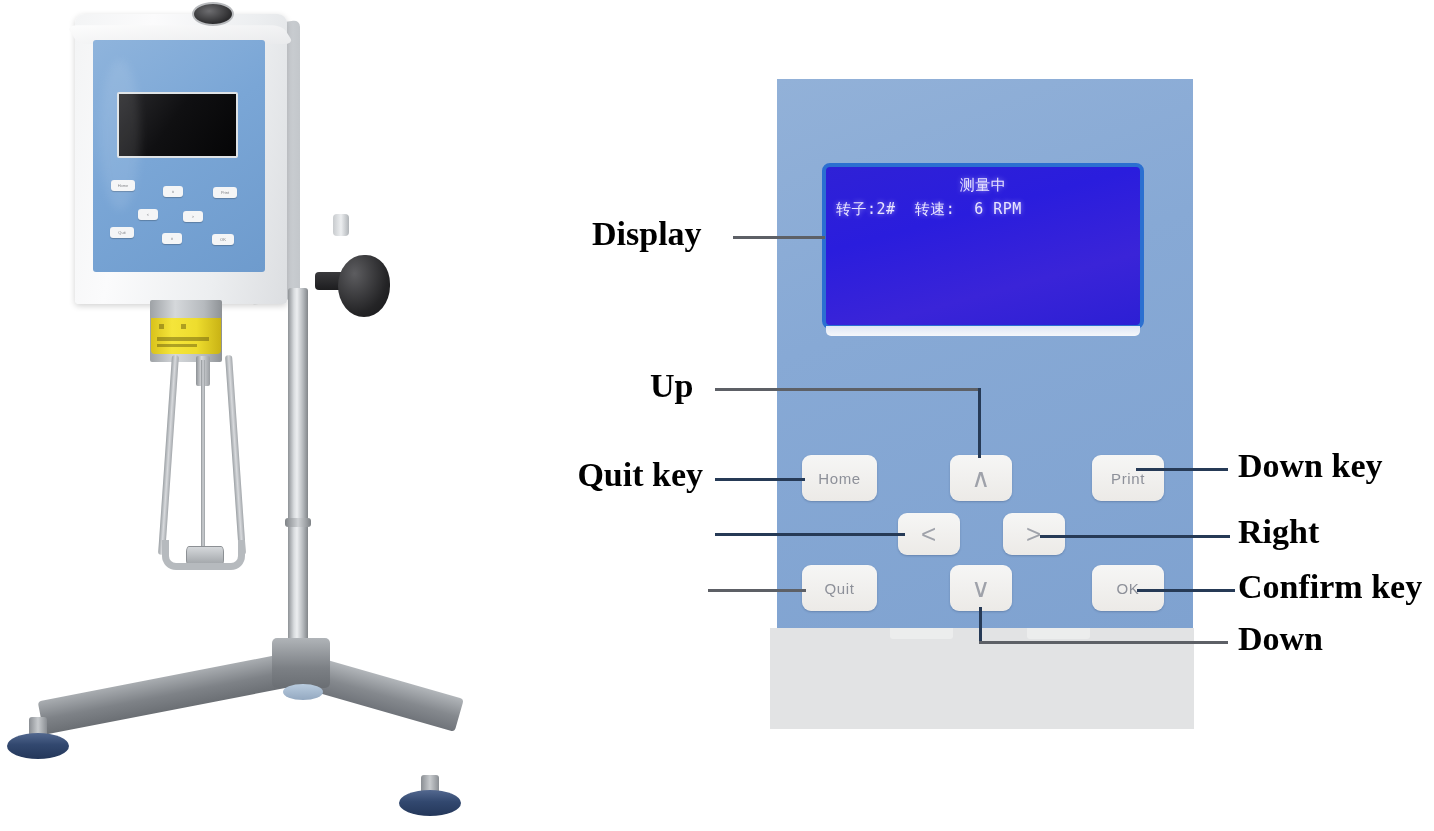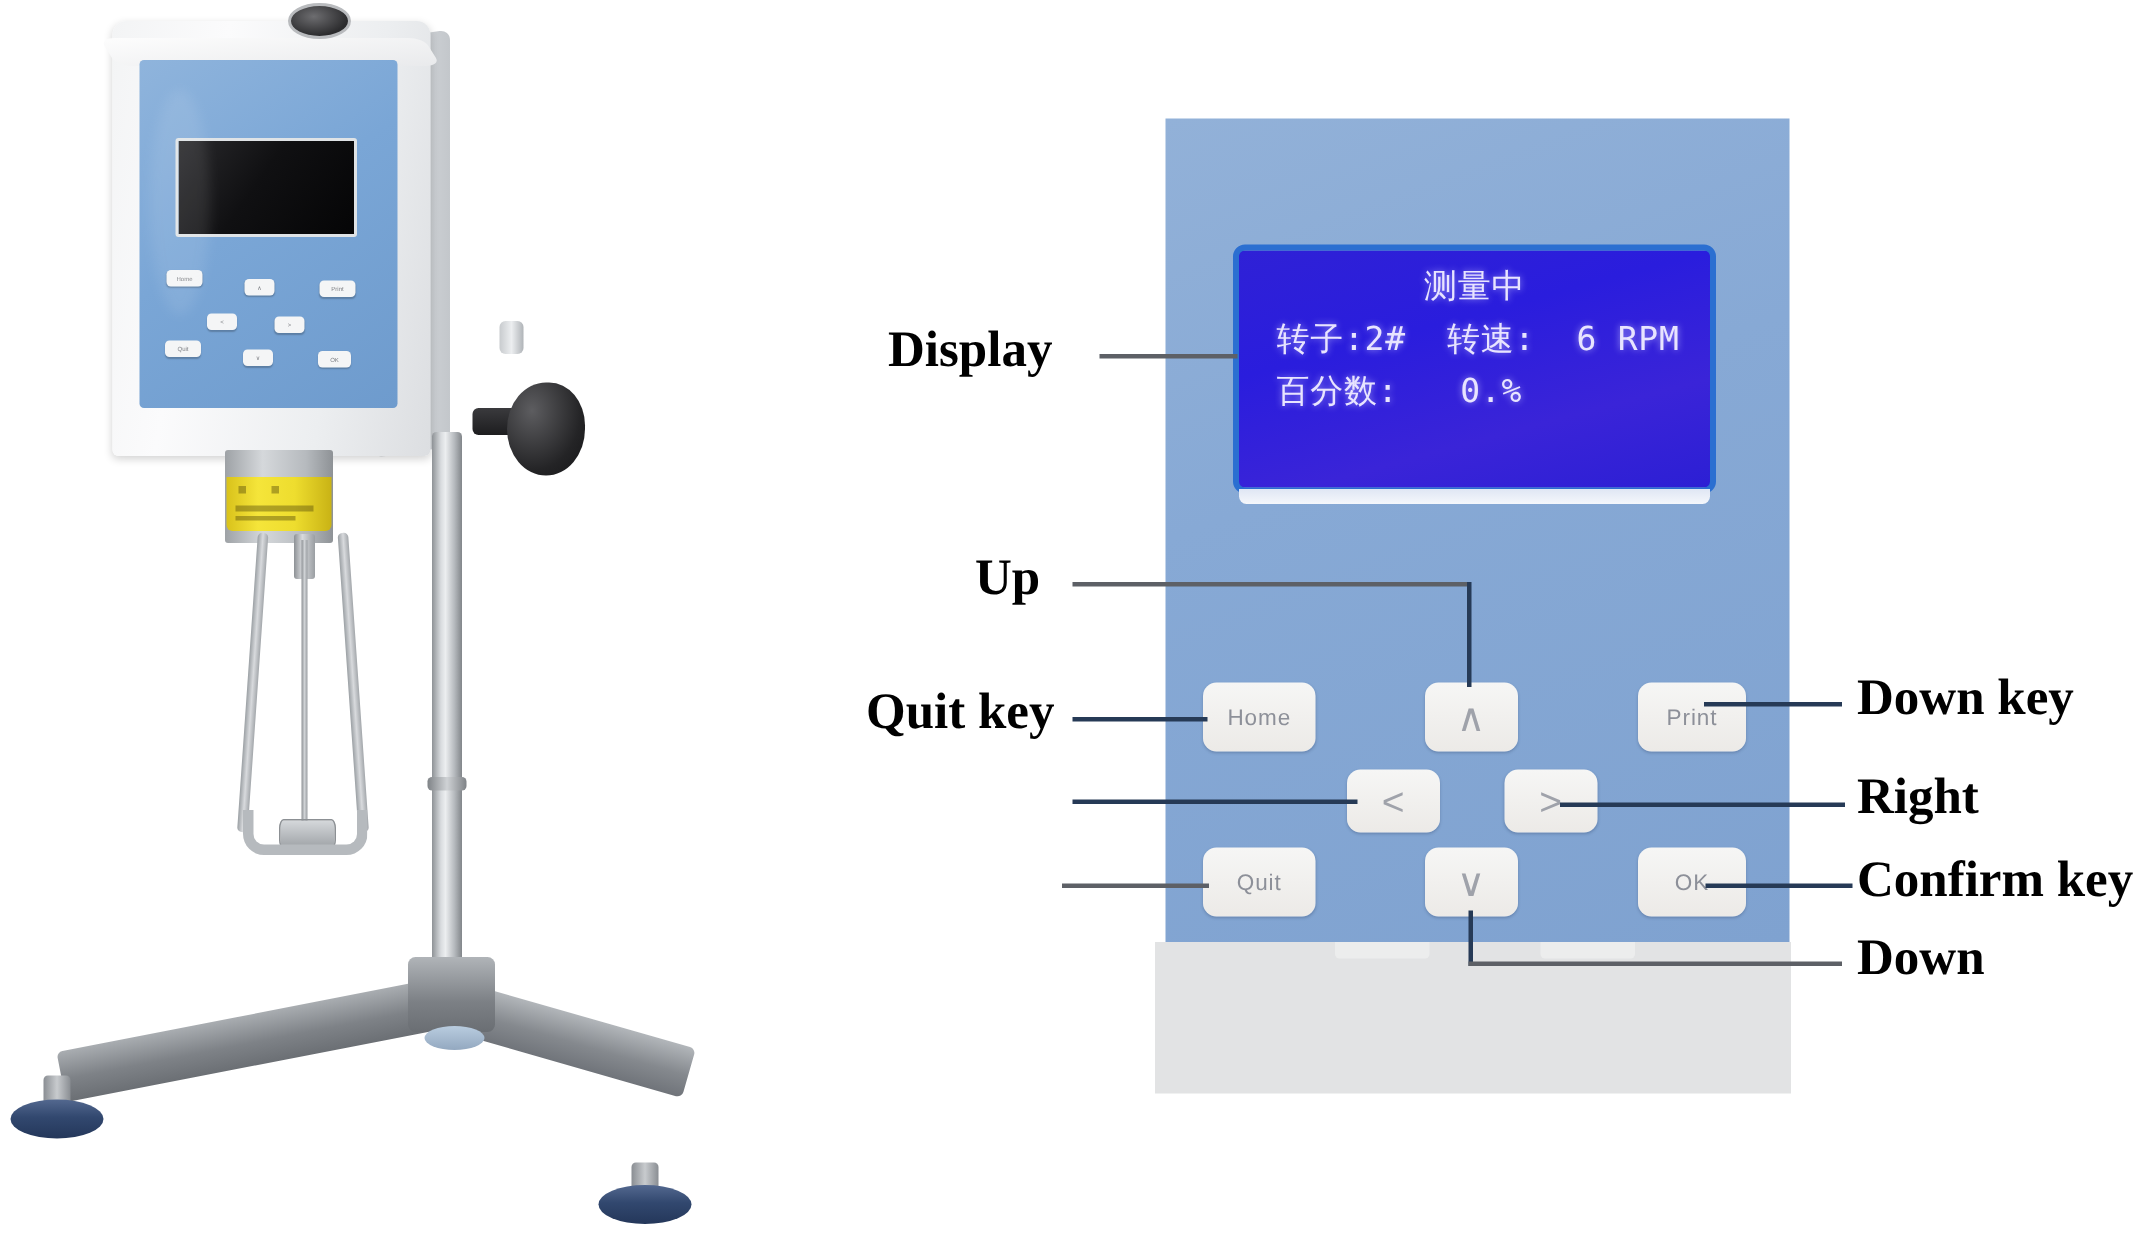--- a/index.html
+++ b/index.html
@@ -192,27 +192,27 @@
     overflow:hidden;
   }
   .lcd-shine{
     position:absolute;left:826px;top:326px;width:314px;height:10px;
     background:linear-gradient(180deg,#dfe6f4,#f5f7fb);
     border-radius:0 0 5px 5px;
   }
   .lcd-line{
     color:#e8e4ff;
     font-family:"DejaVu Sans Mono","Liberation Mono",monospace;
-    font-size:22px;
+    font-size:15px;
     letter-spacing:.5px;
     white-space:pre;
     text-shadow:0 0 5px rgba(200,195,255,.75);
   }
   .lcd-title{text-align:center;margin-top:9px;}
-  .lcd-row{margin-top:5px;padding-left:25px;}
+  .lcd-row{margin-top:5px;padding-left:10px;}
 
   .key{
     position:absolute;
     background:linear-gradient(180deg,#f6f6f5,#eceae7);
     border-radius:9px;
     box-shadow:0 1px 2px rgba(40,60,95,.30);
     display:flex;align-items:center;justify-content:center;
     color:#8d9099;
     font-family:"Liberation Sans",sans-serif;
     font-size:15px;
@@ -300,21 +300,20 @@
   <div class="diagram">
 
     <div class="panel-gray"></div>
     <div class="tab-a"></div>
     <div class="tab-b"></div>
     <div class="panel-blue"></div>
 
     <div class="lcd">
       <div class="lcd-line lcd-title">测量中</div>
       <div class="lcd-line lcd-row">转子:2#  转速:  6 RPM</div>
-      <div class="lcd-line lcd-row">百分数:   0.%</div>
     </div>
     <div class="lcd-shine"></div>
 
     <div class="key" style="left:802px;top:455px;width:75px;height:46px;">Home</div>
     <div class="key arrow" style="left:950px;top:455px;width:62px;height:46px;">∧</div>
     <div class="key" style="left:1092px;top:455px;width:72px;height:46px;">Print</div>
 
     <div class="key arrow" style="left:898px;top:513px;width:62px;height:42px;">&lt;</div>
     <div class="key arrow" style="left:1003px;top:513px;width:62px;height:42px;">&gt;</div>
 

